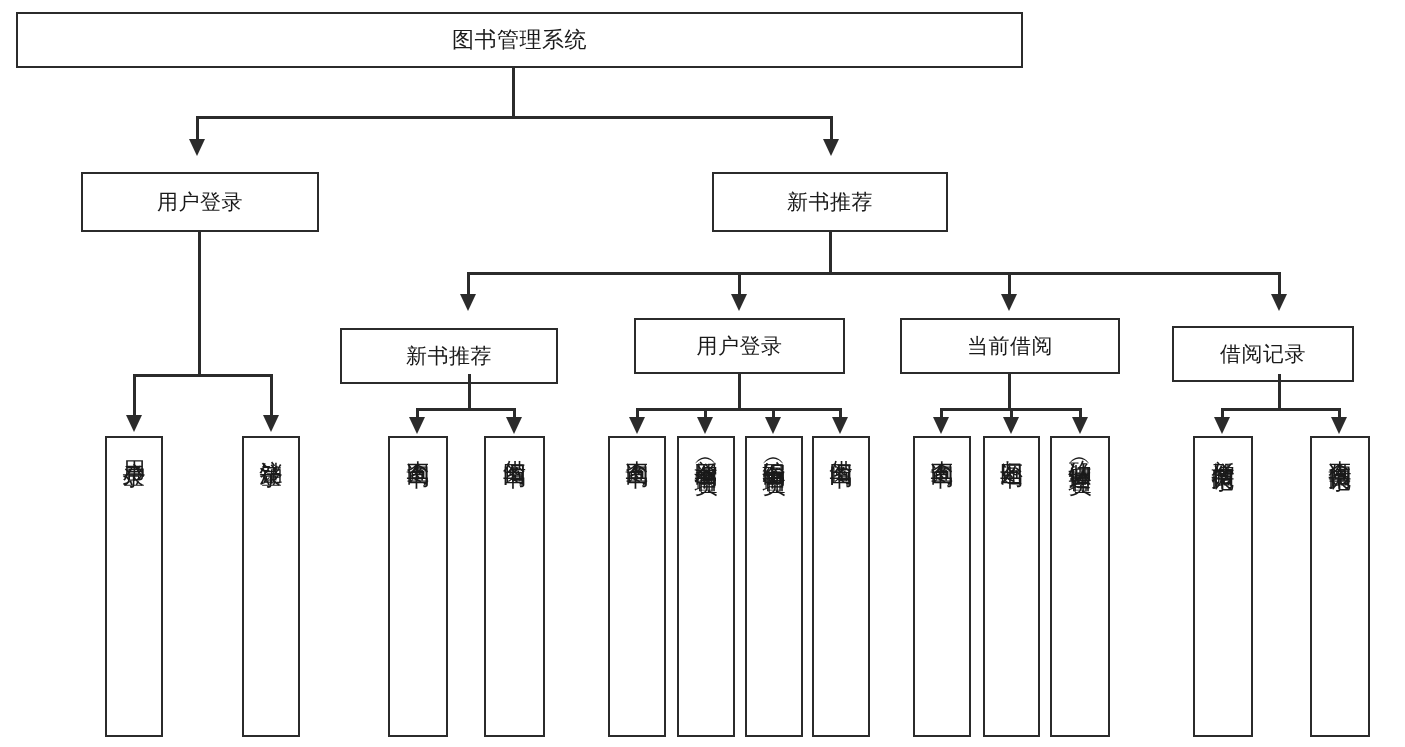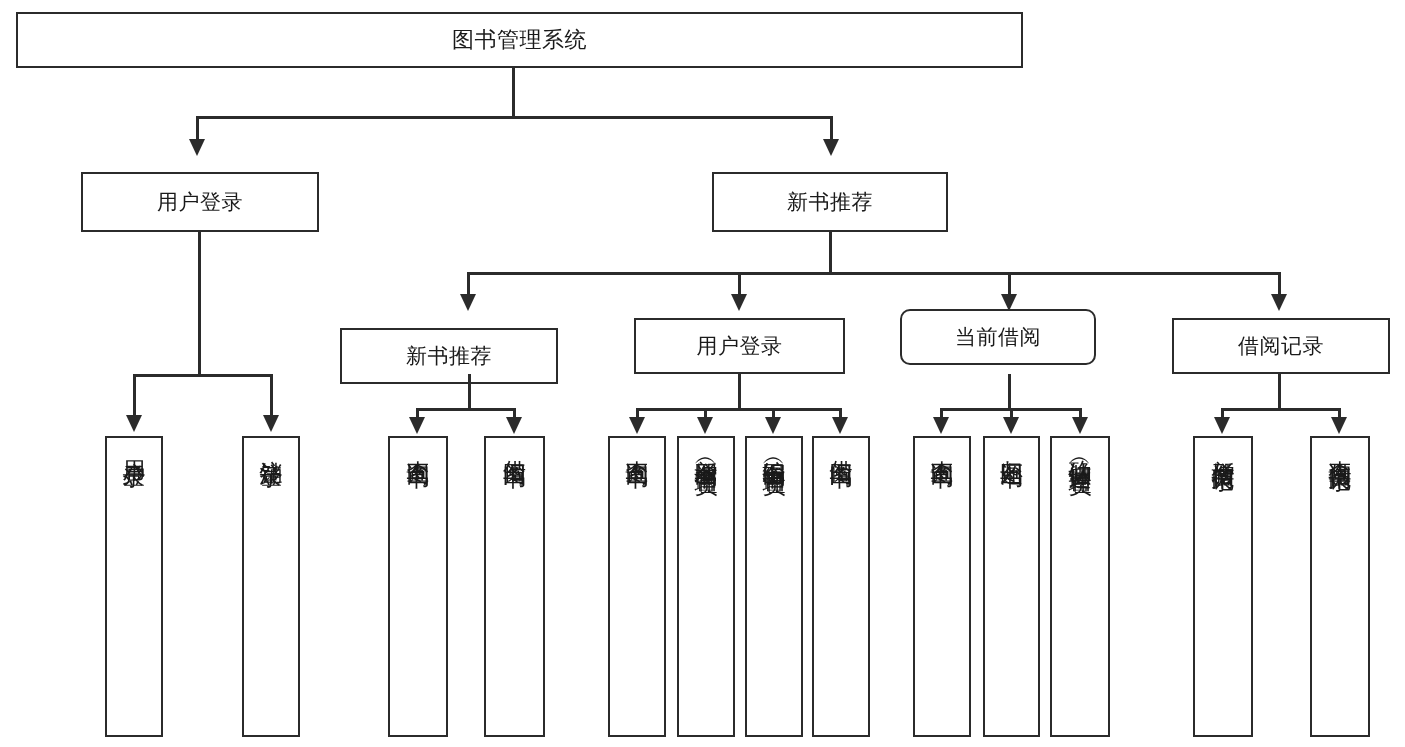--- a/index.html
+++ b/index.html
@@ -118,24 +118,24 @@
   <div class="arrow" style="left:1001px; top:294px;"></div>
   <div class="ln v" style="left:1278px; top:272px; height:26px;"></div>
   <div class="arrow" style="left:1271px; top:294px;"></div>
 
   <div class="node h" style="left:340px; top:318px; width:218px; height:56px;margin-top:10px;">
     <span class="label">新书推荐</span>
   </div>
   <div class="node h" style="left:634px; top:318px; width:211px; height:56px;">
     <span class="label">用户登录</span>
   </div>
-  <div class="node h" style="left:900px; top:309px; width:196px; height:56px;border-radius:10px;">
+  <div class="node h" style="left:900px; top:318px; width:220px; height:56px;">
     <span class="label">当前借阅</span>
   </div>
-  <div class="node h" style="left:1172px; top:318px; width:218px; height:56px;">
+  <div class="node h" style="left:1172px; top:326px; width:182px; height:56px;">
     <span class="label">借阅记录</span>
   </div>
 
   <div class="ln v" style="left:468px; top:374px; height:36px;"></div>
   <div class="ln h" style="left:416px; top:408px; width:100px;"></div>
   <div class="ln v" style="left:416px; top:408px; height:13px;"></div>
   <div class="arrow" style="left:409px; top:417px;"></div>
   <div class="ln v" style="left:513px; top:408px; height:13px;"></div>
   <div class="arrow" style="left:506px; top:417px;"></div>
 

